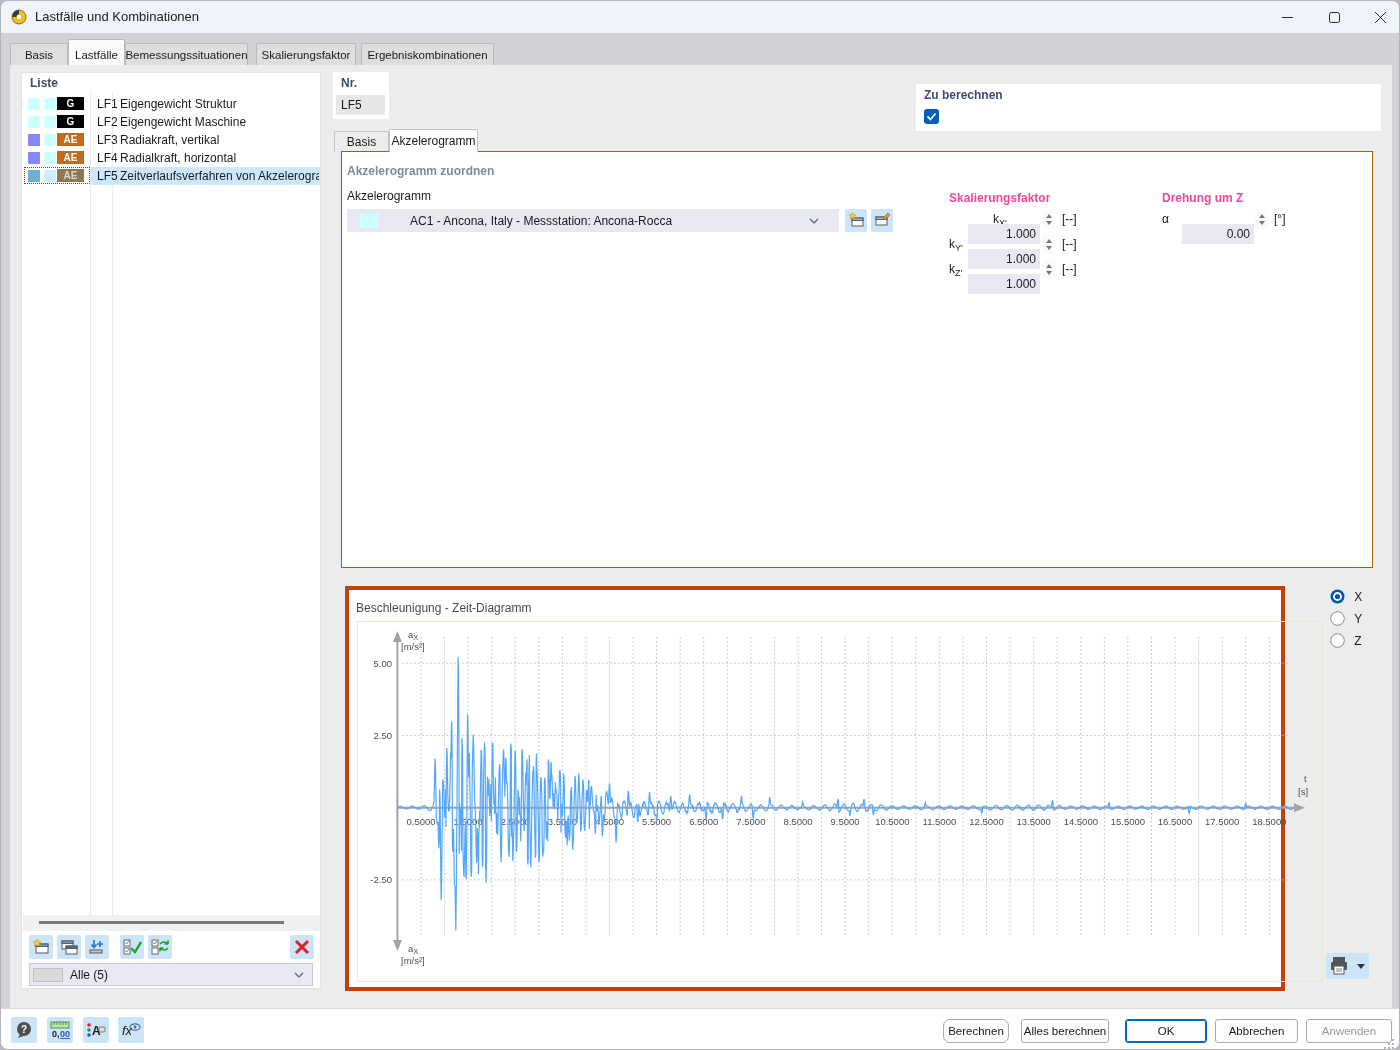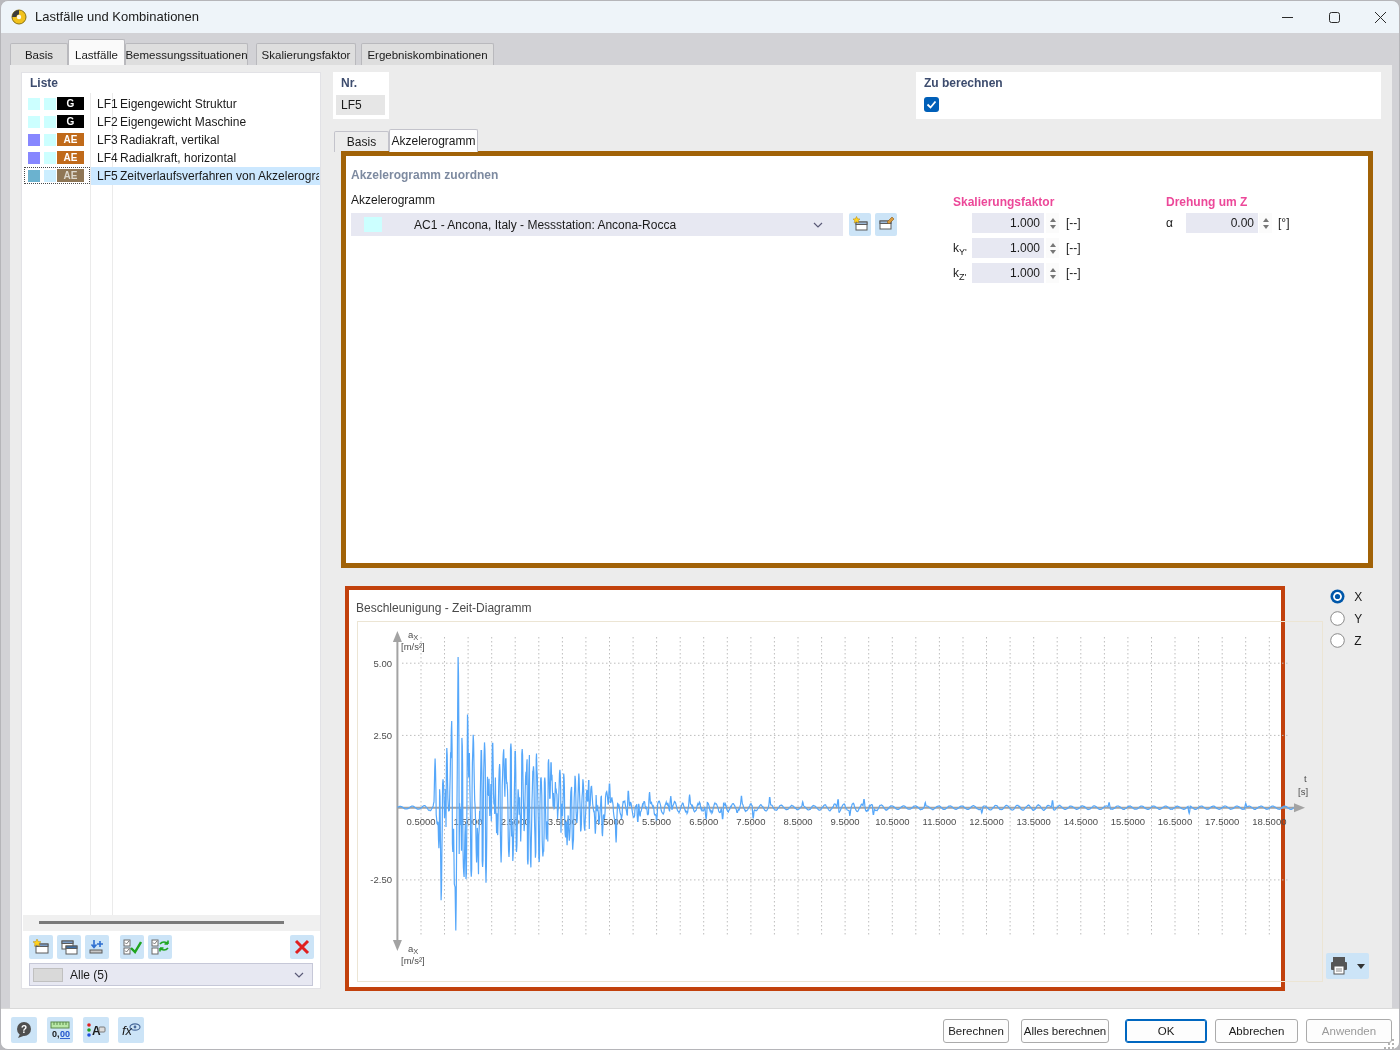--- a/index.html
+++ b/index.html
@@ -39,38 +39,38 @@
   #filter-swatch { left:3px; top:4px; width:30px; height:14px; background:#d9d9d9; border:1px solid #c0c0c0; }
   #filter-label { left:40px; top:4px; font-size:12px; color:#1a1a1a; }
   
   .fieldbox { top:71px; height:47px; background:#fff; }
   .fieldbox .blab { position:absolute; left:8px; top:4px; font-size:12px; font-weight:bold; color:#3d4c6e; }
   #nr-box { left:332px; width:56px; }
   #nr-value { position:absolute; left:3px; top:23px; width:49px; height:20px; background:#e6e6e6; font-size:12px; color:#1a1a1a; padding:3px 0 0 5px; }
   #name-box { left:395px; width:510px; }
   #name-combo { position:absolute; left:5px; top:22px; width:500px; height:22px; background:#e9eaf4; font-size:12px; color:#1a1a1a; }
   #name-combo span { position:absolute; left:7px; top:4px; }
-  #calc-box { left:915px; width:465px; }
+  #calc-box { left:915px; width:465px;margin-top:12px; }
   #calc-check { position:absolute; left:8px; top:25px; width:15px; height:15px; background:#005fb8; border-radius:3px; }
   .chev { position:absolute; width:10px; height:6px; }
   
   .stab { height:21px; background:#ececec; border:1px solid #c3c3cb; border-bottom:none; font-size:12px; color:#1a1a1a; display:flex; align-items:center; justify-content:center; border-radius:2px 2px 0 0; }
   #stab-basis { left:333px; top:130px; width:55px; }
   #stab-akzel { left:388px; top:128px; width:89px; height:23px; background:#fff; z-index:3; }
-  #sub-panel { left:340px; top:150px; width:1032px; height:417px; background:#fff; border:5px solid #a16207; z-index:2; }
+  #sub-panel { left:340px; top:150px; width:1032px; height:417px; background:#fff; border:1px solid #a16207; z-index:2; }
   #assign-heading { left:5px; top:12px; font-size:12px; font-weight:bold; color:#7d8aa0; }
   #acc-label { left:5px; top:37px; font-size:12px; color:#1a1a1a; }
   #acc-combo { left:5px; top:57px; width:492px; height:23px; background:#e7e8f2; }
   #acc-swatch { left:13px; top:4px; width:18px; height:15px; background:#ccffff; }
   #acc-value { left:63px; top:5px; font-size:12px; color:#1a1a1a; }
   .sbtn { top:57px; width:22px; height:23px; background:#cce4f7; border-radius:2px; display:flex; align-items:center; justify-content:center; }
   .gheading { top:39px; font-size:12px; font-weight:bold; color:#ec4899; }
   .srow-label { left:607px; font-size:12px; color:#1a1a1a; }
   .srow-label sub, .klab sub { font-size:9px; }
-  .numfield { width:72px; height:20px; background:#e7e8f2; font-size:12px; color:#1a1a1a; text-align:right; padding:3px 4px 10px 0; }
+  .numfield { width:72px; height:20px; background:#e7e8f2; font-size:12px; color:#1a1a1a; text-align:right; padding:3px 4px 10px 0;margin-top:15px; }
   .spinner { width:13px; height:20px; background:#fbfbfb; display:flex; flex-direction:column; align-items:center; justify-content:center; gap:3px; }
   .spinner i { width:0; height:0; border-left:3.5px solid transparent; border-right:3.5px solid transparent; }
   .spinner .up { border-bottom:4px solid #777; }
   .spinner .dn { border-top:4px solid #777; }
   .unit { font-size:12px; color:#1a1a1a; }
   
   #chart-panel { left:344px; top:585px; width:940px; height:405px; background:#fff; border:4px solid #c2410c; }
   #chart-title { left:7px; top:11px; font-size:12px; color:#4a4a4a; }
   #plot-wrap { left:8px; top:31px; width:966px; height:361px; border:1px solid #ece5d4; }
   .radio-row { font-size:12px; color:#1a1a1a; }
@@ -422,21 +422,21 @@
         </svg>
     </div>
     <div class="ibtn abs" style="left:117px">
       <svg width="20" height="18">
           <text x="1" y="14" font-size="13" font-style="italic" font-family="Liberation Serif,serif" fill="#1a1a1a">fx</text>
           <ellipse cx="14" cy="6" rx="5" ry="3.2" fill="none" stroke="#4a6a9a" stroke-width="1.2"></ellipse>
           <circle cx="14" cy="6" r="1.4" fill="#4a6a9a"></circle>
         </svg>
     </div>
     <div id="fbtns">
-        <div class="fbtn abs" style="left: 942px; width: 66px;">Berechnen</div>
+        <div class="fbtn abs" style="left: 942px; width: 66px; border-radius: 7px;">Berechnen</div>
         <div class="fbtn abs" style="left: 1020px; width: 88px;">Alles berechnen</div>
         <div class="fbtn abs" style="left: 1124px; width: 82px; box-shadow: rgb(0, 103, 192) 0px 0px 0px 1px inset; border-color: rgb(0, 103, 192);">OK</div>
         <div class="fbtn abs" style="left: 1214px; width: 83px;">Abbrechen</div>
         <div class="fbtn abs" style="left: 1305px; width: 86px; color: rgb(154, 154, 154);">Anwenden</div>
       </div>
     <svg class="abs" style="left:1383px;top:29px" width="12" height="12">
         <circle cx="9" cy="2" r="1" fill="#9a9a9a"></circle>
         <circle cx="5" cy="6" r="1" fill="#9a9a9a"></circle>
         <circle cx="9" cy="6" r="1" fill="#9a9a9a"></circle>
         <circle cx="1" cy="10" r="1" fill="#9a9a9a"></circle>

